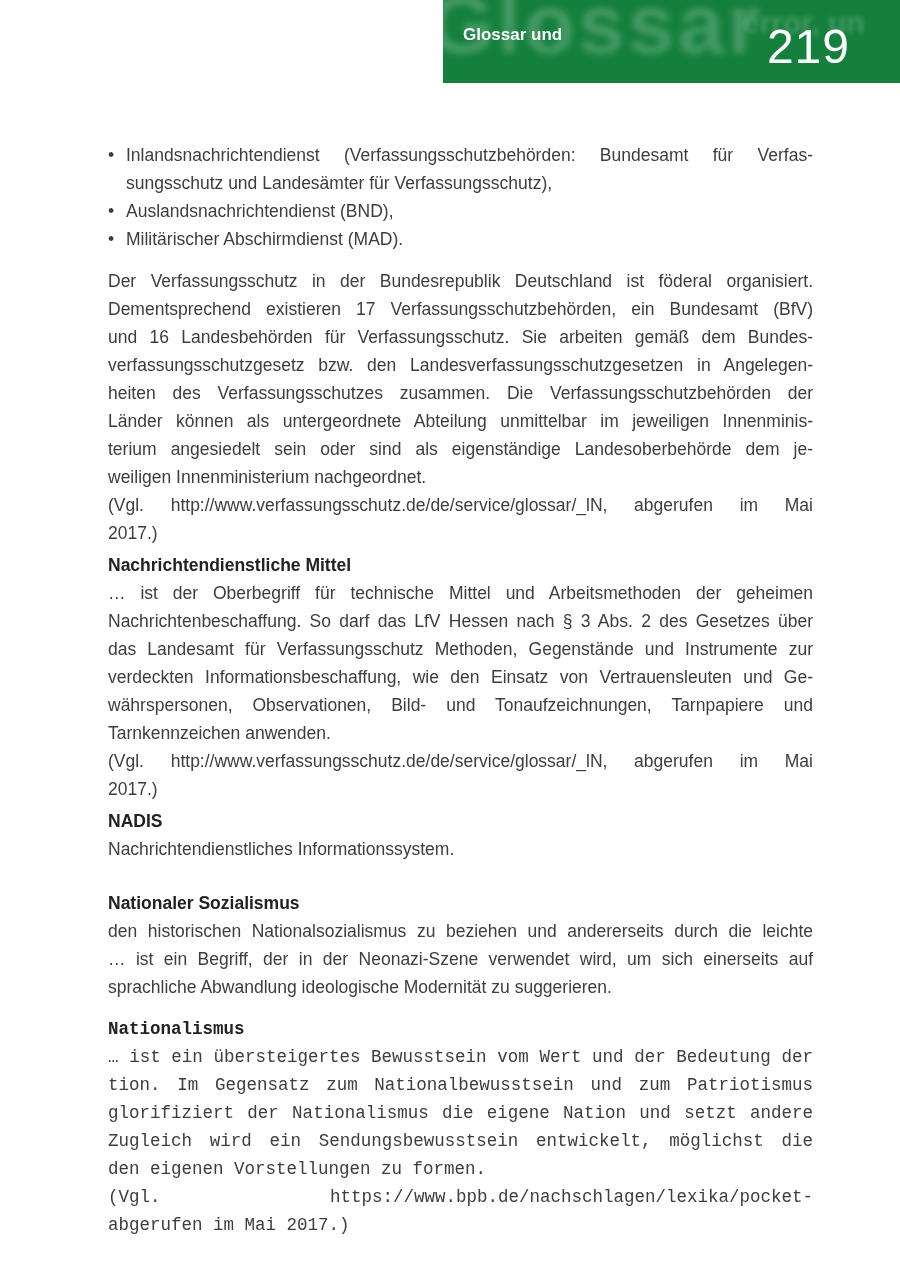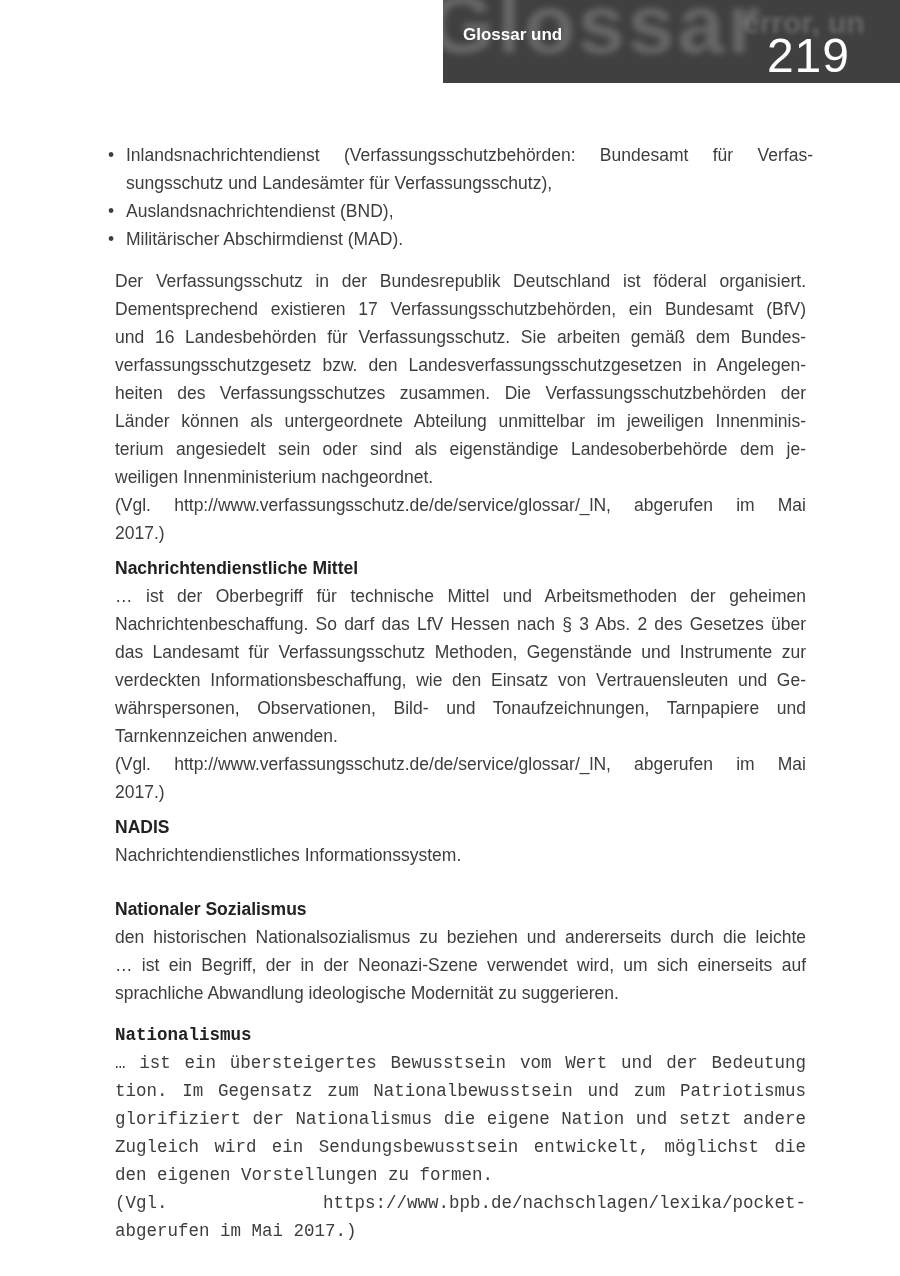--- a/index.html
+++ b/index.html
@@ -2,40 +2,40 @@
 <html><head>
 <meta charset="utf-8">
 <style>
   html,body{margin:0;padding:0;background:#ffffff;}
   body{width:900px;height:1276px;position:relative;overflow:hidden;
        font-family:"Liberation Sans",sans-serif;}
   .page{position:absolute;inset:0;background:#ffffff;}
 
   
   .header-bar{position:absolute;left:443px;top:0;width:457px;height:83px;
-              background:#404040;overflow:hidden;}
+              background:#15803d;overflow:hidden;}
   .wm-big{position:absolute;left:-14px;top:-24px;font-size:84px;font-weight:700;
           color:rgba(255,255,255,0.20);filter:blur(3px);letter-spacing:3px;
           white-space:nowrap;}
   .wm-small{position:absolute;left:300px;top:6px;font-size:30px;font-weight:700;
             color:rgba(255,255,255,0.20);filter:blur(2px);white-space:nowrap;}
   .header-title{position:absolute;left:20px;top:22px;color:#ffffff;
                 font-size:17px;line-height:26px;font-weight:600;}
-  .page-number{position:absolute;right:50px;top:28px;color:#ffffff;
+  .page-number{position:absolute;right:50px;top:19px;color:#ffffff;
                font-size:48px;font-weight:300;letter-spacing:1px;}
 
   
   main{position:absolute;left:108px;top:141px;width:705px;}
   .line{font-size:17.5px;line-height:28px;color:#3d3d3d;white-space:nowrap;}
   .line.j{white-space:normal;text-align:justify;text-align-last:justify;
           height:28px;overflow:hidden;}
   .bullet-item{position:relative;padding-left:18px;}
   .bullet-marker{position:absolute;left:0;top:0;line-height:28px;
                  font-size:17.5px;color:#3d3d3d;}
-  .section{margin:7px;}
+  .section{margin:0;}
   #sections > .section:nth-child(1){margin-top:14px;}
   #sections > .section:nth-child(2){margin-top:4px;}
   #sections > .section:nth-child(3){margin-top:4px;}
   #sections > .section:nth-child(4){margin-top:26px;}
   #sections > .section:nth-child(5){margin-top:14px;font-family:Liberation Mono, monospace;}
   .section-heading{font-size:17.5px;line-height:28px;font-weight:700;
                    color:#222222;margin:0;}
 </style>
 </head>
 <body>

